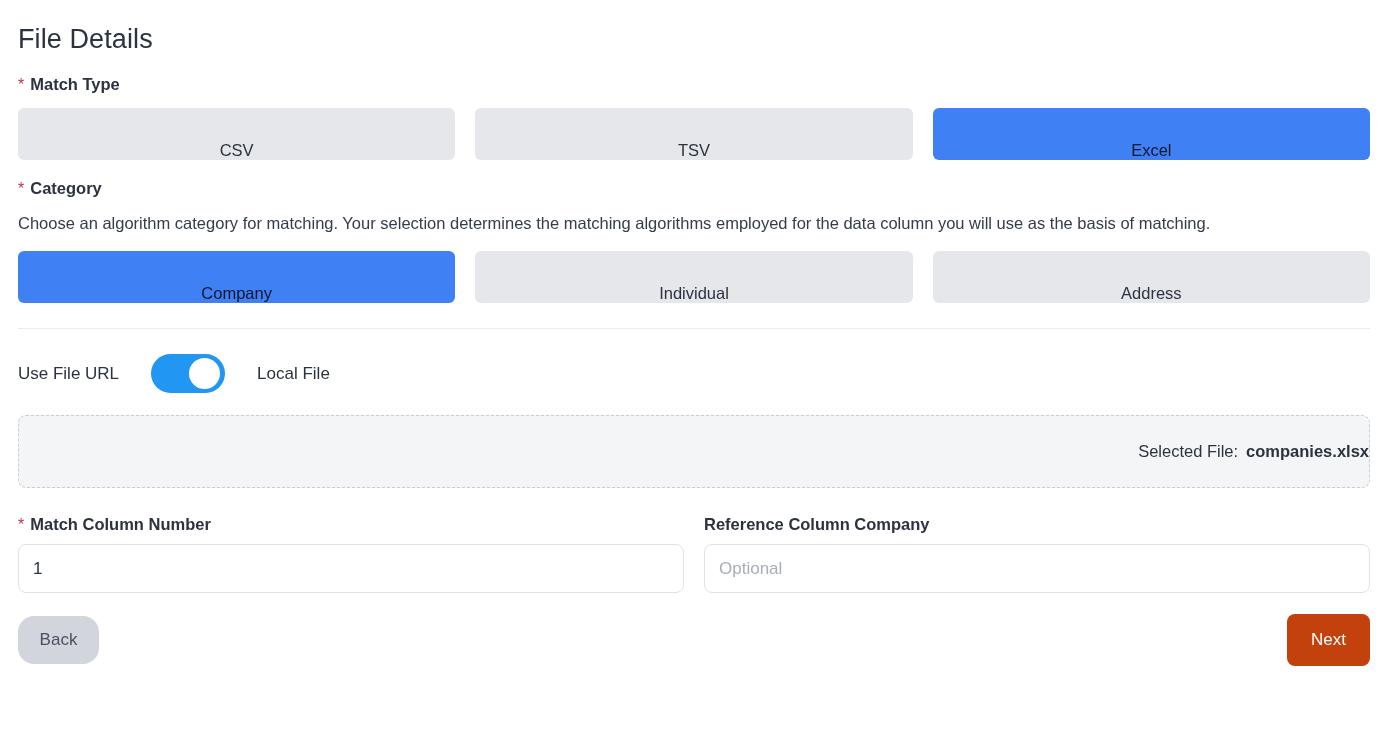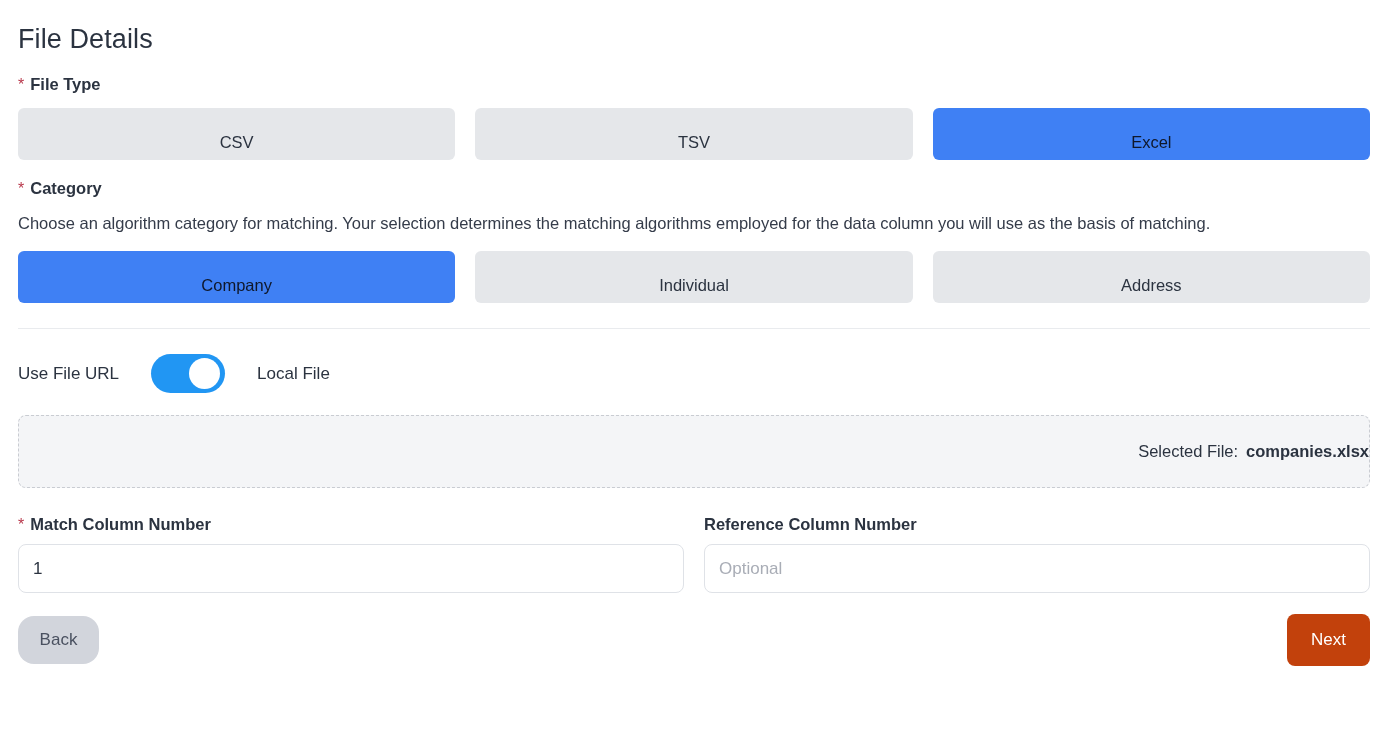--- a/index.html
+++ b/index.html
@@ -70,21 +70,21 @@
     height: 52px;
     border: none;
     border-radius: 6px;
     background: #e5e7ea;
     color: #2b3340;
     font-size: 16.5px;
     font-family: "Liberation Sans", sans-serif;
     line-height: 52px;
     text-align: center;
     cursor: pointer;
-    padding: 8px;
+    padding: 16px;
     user-select: none;
   }
   .seg-btn.selected {
     background: #3f80f4;
     color: #0f172a;
   }
 
   
   .divider {
     height: 1px;
@@ -200,21 +200,21 @@
 </style>
 </head>
 <body>
 
 <div class="page">
 
   <h1 class="page-title">File Details</h1>
 
   <div class="field-label">
     <span class="req-star">*</span>
-    <span>File Type</span>
+    <span>Match Type</span>
   </div>
 
   <div class="btn-row">
     <button class="seg-btn">CSV</button>
     <button class="seg-btn">TSV</button>
     <button class="seg-btn selected">Excel</button>
   </div>
 
   <div class="field-label">
     <span class="req-star">*</span>
@@ -248,21 +248,21 @@
     <div class="input-col">
       <div class="field-label">
         <span class="req-star">*</span>
         <span>Match Column Number</span>
       </div>
       <input class="text-input" type="text" value="1" style="">
     </div>
 
     <div class="input-col">
       <div class="field-label">
-        <span>Reference Column Number</span>
+        <span>Reference Column Company</span>
       </div>
       <input class="text-input" type="text" placeholder="Optional" style="">
     </div>
   </div>
 
   <div class="footer">
     <button class="back-btn">Back</button>
     <button class="next-btn">Next</button>
   </div>
 

